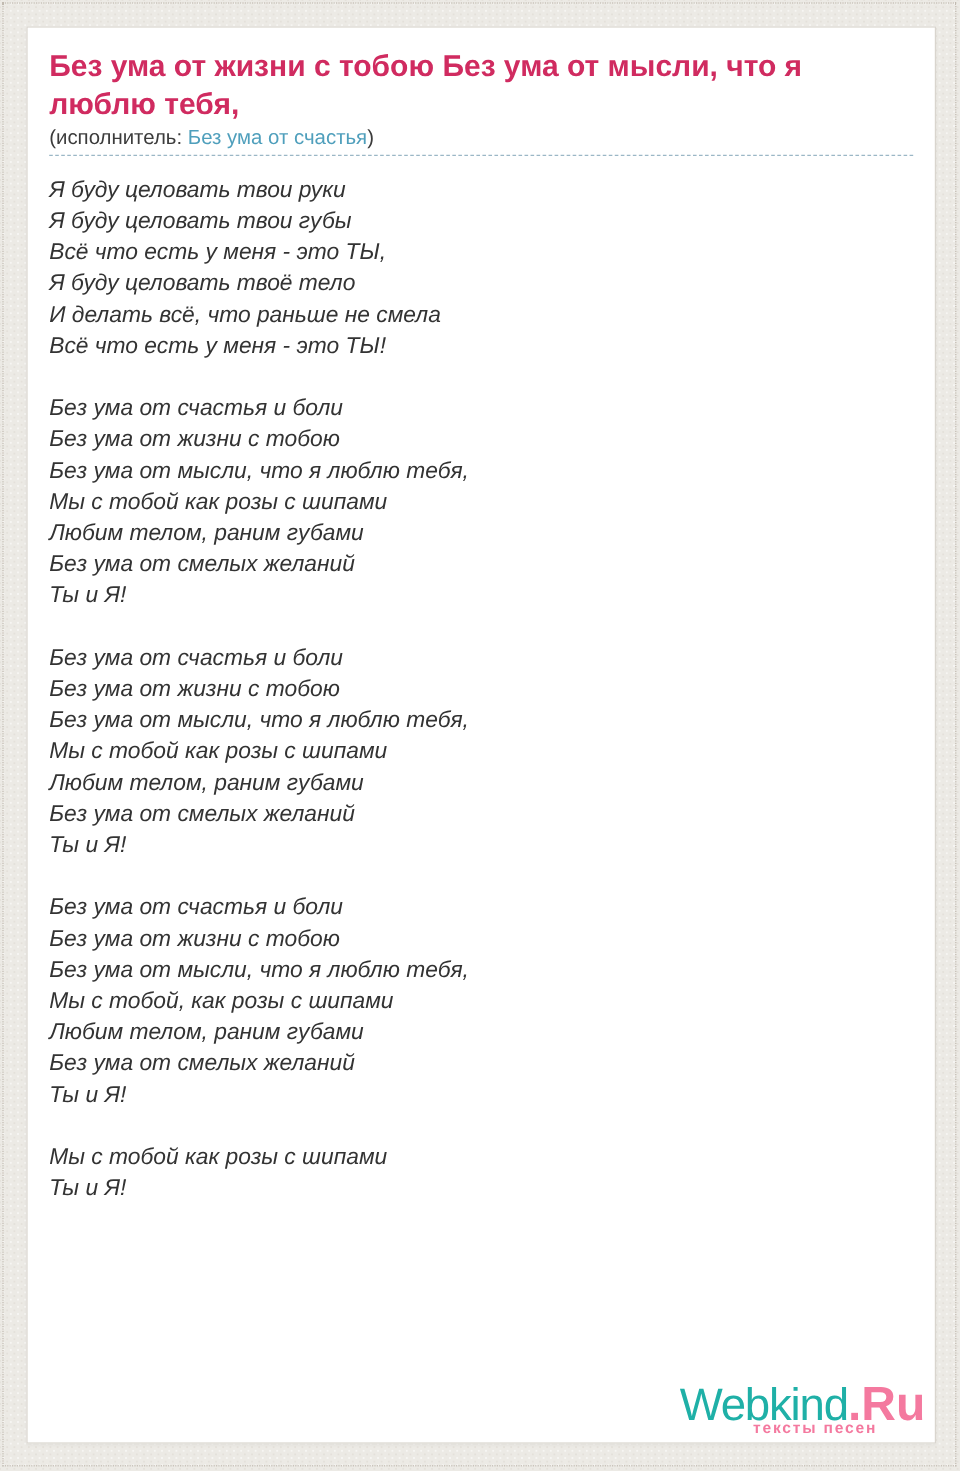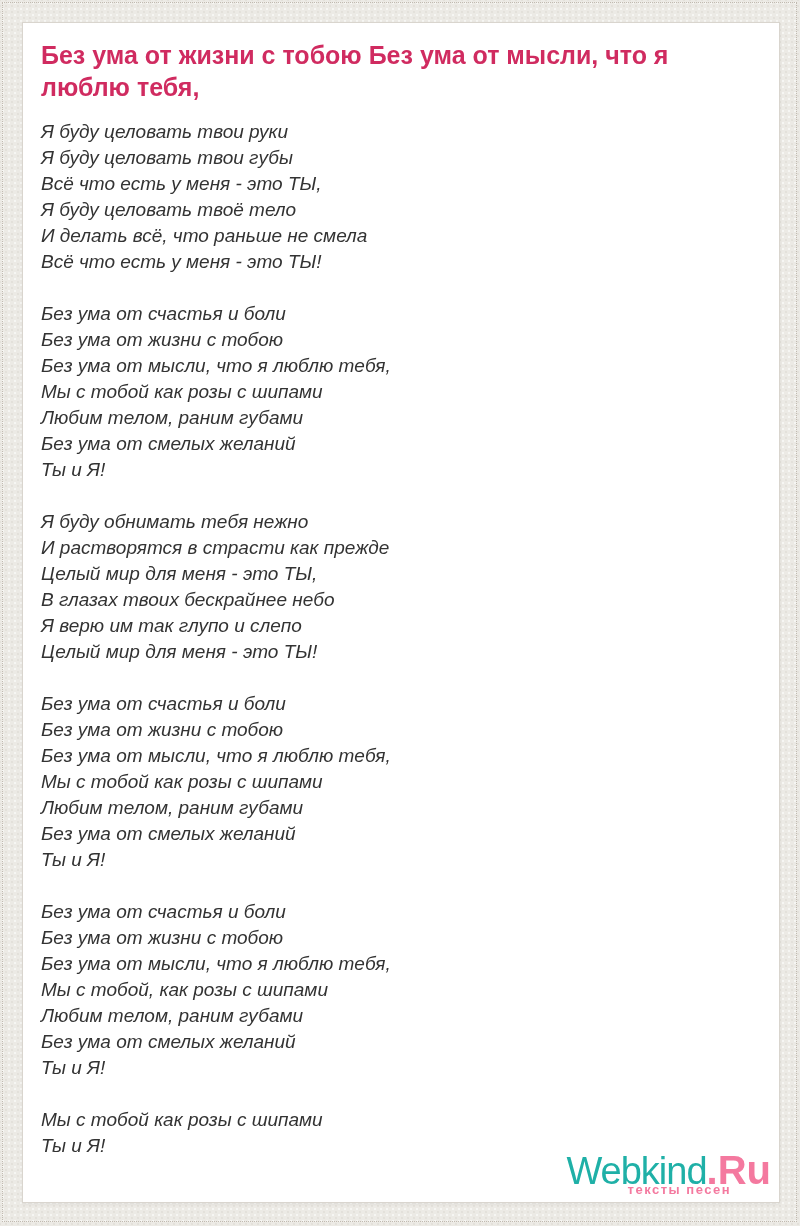--- a/index.html
+++ b/index.html
@@ -105,26 +105,26 @@
   }
 </style>
 </head>
 <body>
 
 <div class="dotted-frame"></div>
 
 <div class="card">
   <div class="header">
     <h1 class="song-title">Без ума от жизни с тобою Без ума от мысли, что я люблю тебя,</h1>
+    <div class="artist-line"><span>(исполнитель:</span> <a class="artist-link" href="#">Без ума от счастья</a><span>)</span></div>
   </div>
 
   <div class="lyrics" id="lyrics">
       <p class="stanza">Я буду целовать твои руки<br>Я буду целовать твои губы<br>Всё что есть у меня - это ТЫ,<br>Я буду целовать твоё тело<br>И делать всё, что раньше не смела<br>Всё что есть у меня - это ТЫ!</p>
       <p class="stanza">Без ума от счастья и боли<br>Без ума от жизни с тобою<br>Без ума от мысли, что я люблю тебя,<br>Мы с тобой как розы с шипами<br>Любим телом, раним губами<br>Без ума от смелых желаний<br>Ты и Я!</p>
-      <p class="stanza">Я буду обнимать тебя нежно<br>И растворятся в страсти как прежде<br>Целый мир для меня - это ТЫ,<br>В глазах твоих бескрайнее небо<br>Я верю им так глупо и слепо<br>Целый мир для меня - это ТЫ!</p>
       <p class="stanza">Без ума от счастья и боли<br>Без ума от жизни с тобою<br>Без ума от мысли, что я люблю тебя,<br>Мы с тобой как розы с шипами<br>Любим телом, раним губами<br>Без ума от смелых желаний<br>Ты и Я!</p>
       <p class="stanza">Без ума от счастья и боли<br>Без ума от жизни с тобою<br>Без ума от мысли, что я люблю тебя,<br>Мы с тобой, как розы с шипами<br>Любим телом, раним губами<br>Без ума от смелых желаний<br>Ты и Я!</p>
       <p class="stanza">Мы с тобой как розы с шипами<br>Ты и Я!</p>
     </div>
 
   <div class="logo">
     <div class="logo-row"><span class="logo-main">Webkind</span><span class="logo-suffix">.Ru</span></div>
     <div class="logo-tagline">тексты песен</div>
   </div>
 </div>

